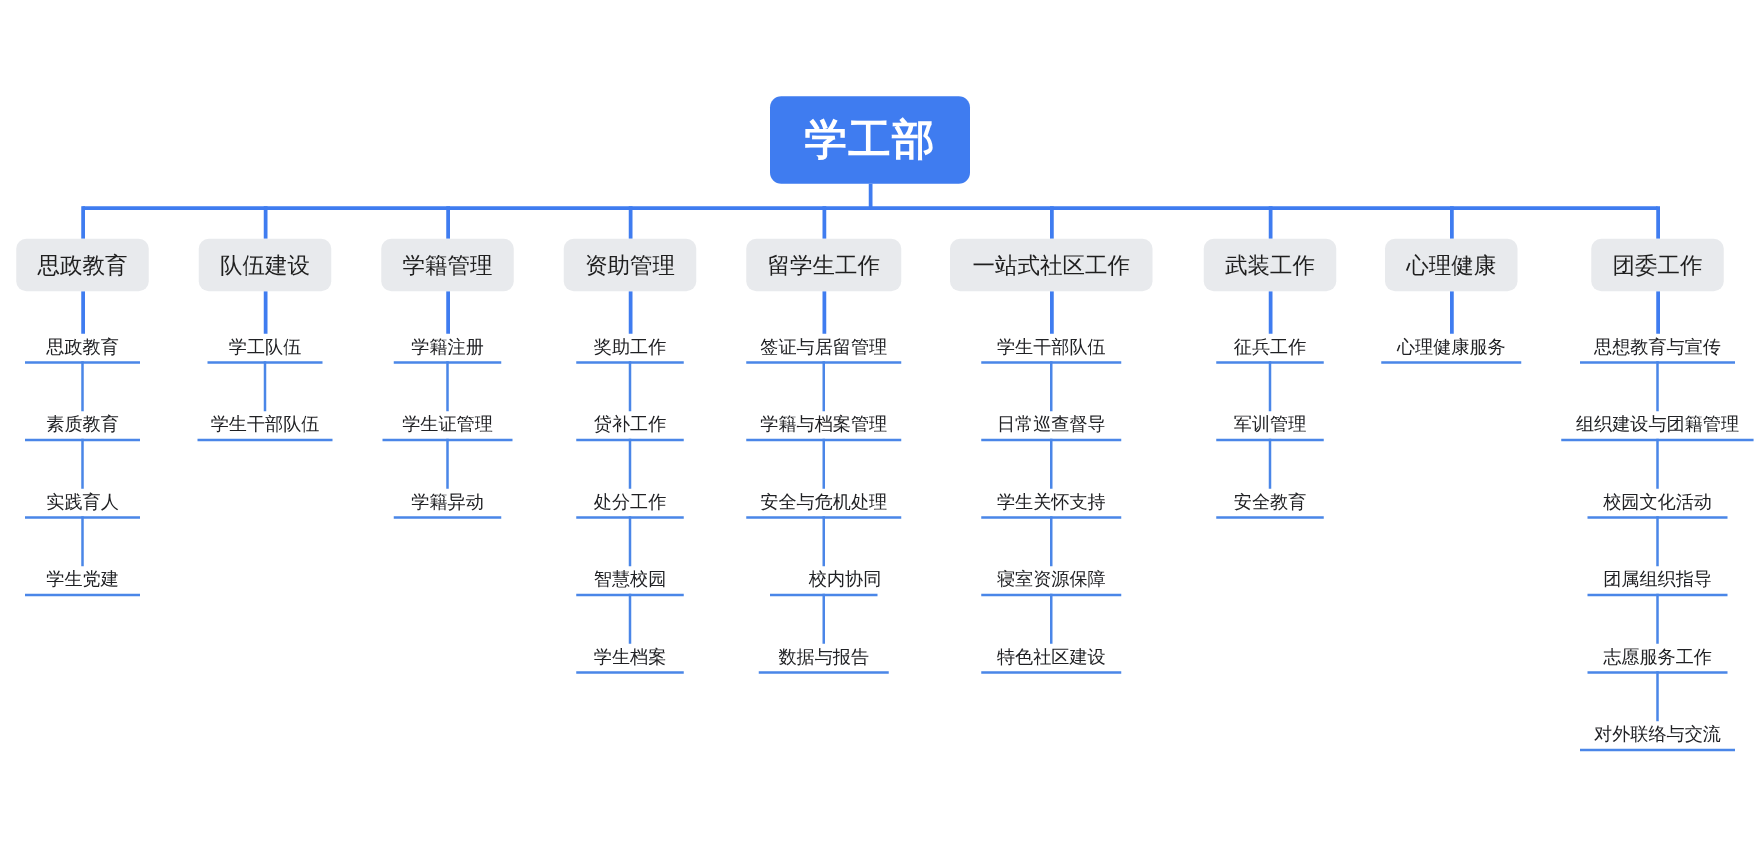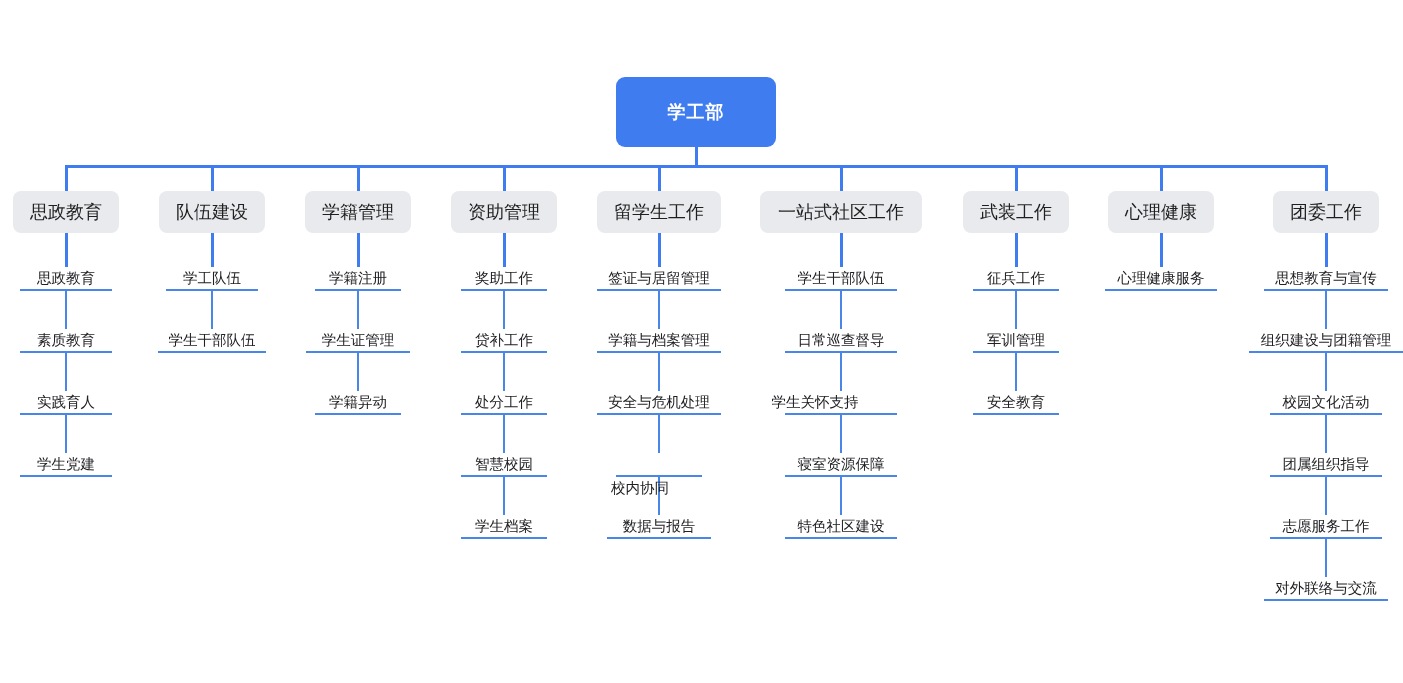--- a/index.html
+++ b/index.html
@@ -28,21 +28,21 @@
     height: 70px;
     background: #3f7cf0;
     border-radius: 9px;
     display: flex;
     align-items: center;
     justify-content: center;
     box-sizing: border-box;
   }
   .root-label {
     color: #ffffff;
-    font-size: 18px;
+    font-size: 34px;
     font-weight: bold;
     letter-spacing: 1px;
     line-height: 1;
   }
 
   
   .vline {
     position: absolute;
     width: 3px;
     background: #3f7cf0;
@@ -247,36 +247,36 @@
       </div>
       <div class="leaf-node" style="left: 549px; top: 267px; width: 220px;">
         <span class="leaf-label">签证与居留管理</span>
       </div>
       <div class="leaf-node" style="left: 549px; top: 329px; width: 220px; font-family: Liberation Serif, serif;">
         <span class="leaf-label">学籍与档案管理</span>
       </div>
       <div class="leaf-node" style="left: 549px; top: 391px; width: 220px;">
         <span class="leaf-label">安全与危机处理</span>
       </div>
-      <div class="leaf-node" style="left: 530px; top: 453px; width: 220px; margin-top: 24px;">
+      <div class="leaf-node" style="left: 566px; top: 453px; width: 220px;">
         <span class="leaf-label">校内协同</span>
       </div>
       <div class="leaf-node" style="left: 549px; top: 515px; width: 220px;">
         <span class="leaf-label">数据与报告</span>
       </div>
       <div class="cat-node" style="left: 760px; top: 191px; width: 162px;">
         <span class="cat-label">一站式社区工作</span>
       </div>
       <div class="leaf-node" style="left: 731px; top: 267px; width: 220px;">
         <span class="leaf-label">学生干部队伍</span>
       </div>
       <div class="leaf-node" style="left: 731px; top: 329px; width: 220px;">
         <span class="leaf-label">日常巡查督导</span>
       </div>
-      <div class="leaf-node" style="left: 705px; top: 391px; width: 220px;">
+      <div class="leaf-node" style="left: 731px; top: 391px; width: 220px;">
         <span class="leaf-label">学生关怀支持</span>
       </div>
       <div class="leaf-node" style="left: 731px; top: 453px; width: 220px;">
         <span class="leaf-label">寝室资源保障</span>
       </div>
       <div class="leaf-node" style="left: 731px; top: 515px; width: 220px;">
         <span class="leaf-label">特色社区建设</span>
       </div>
       <div class="cat-node" style="left: 963px; top: 191px; width: 106px;">
         <span class="cat-label">武装工作</span>

